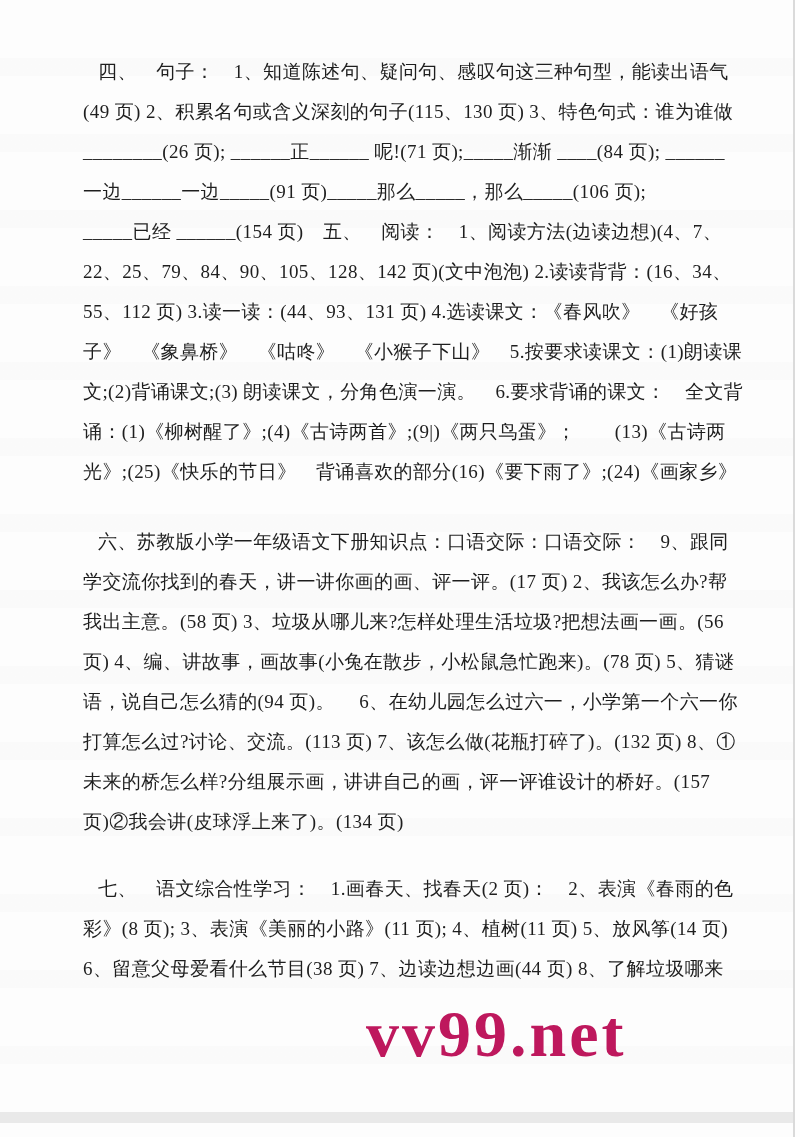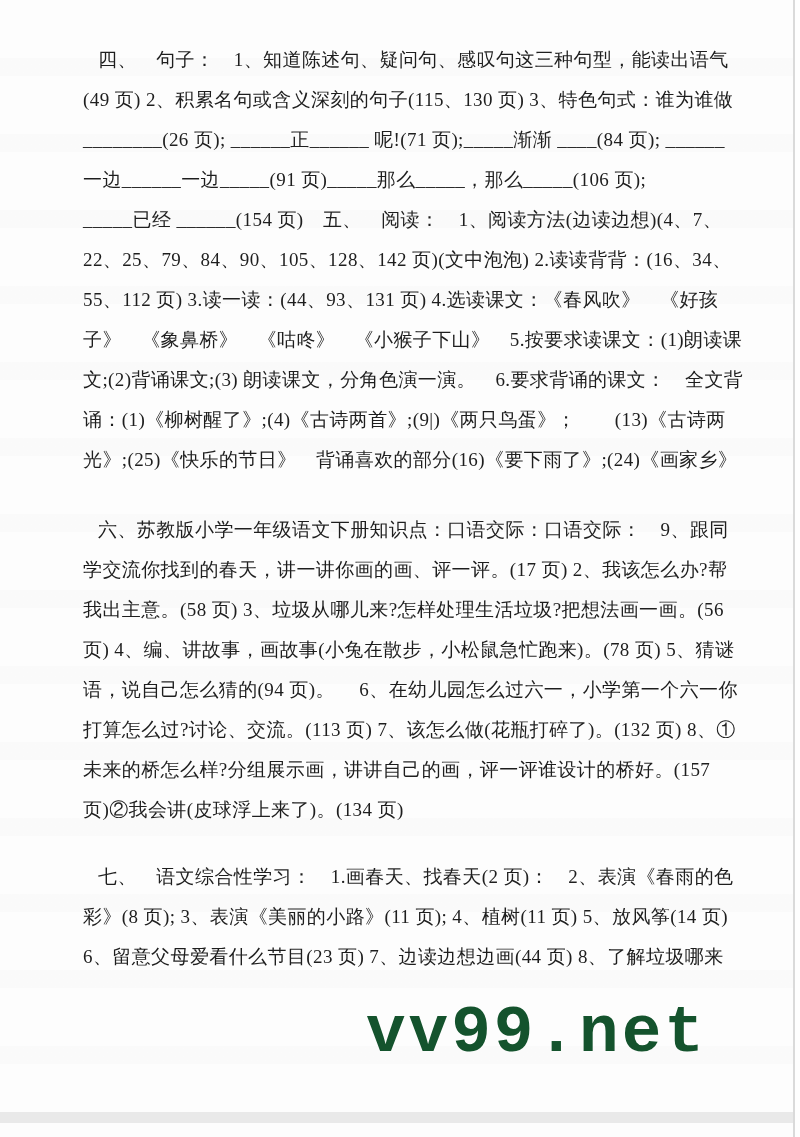--- a/index.html
+++ b/index.html
@@ -35,46 +35,46 @@
       rgba(0,0,0,0.000) 0px,
       rgba(0,0,0,0.000) 58px,
       rgba(0,0,0,0.013) 58px,
       rgba(0,0,0,0.013) 76px
     );
     pointer-events: none;
   }
   .text-block {
     position: absolute;
     left: 83px;
-    top: 40px;
+    top: 52px;
     width: 630px;
     color: #1e1e1e;
     font-size: 19px;
     z-index: 2;
   }
   .paragraph { margin: 0; }
   .paragraph.gap-30 { margin-top: 30px; }
   .paragraph.gap-27 { margin-top: 27px; }
   .line {
     height: 40px;
     line-height: 40px;
     white-space: nowrap;
     text-align: left;
     letter-spacing: 0.4px;
   }
   .line.indent { padding-left: 15px; }
   .watermark {
     position: absolute;
     left: 366px;
     top: 996px;
-    font-family: Liberation Mono, monospace;
+    font-family: Liberation Serif, serif;
     font-weight: 700;
     font-size: 66px;
     letter-spacing: 3px;
-    color: #14532d;
+    color: #be185d;
     z-index: 1;
     user-select: none;
   }
   .page-separator {
     position: absolute;
     left: 0;
     top: 1112px;
     width: 793px;
     height: 11px;
     background: #e9e9e9;
@@ -130,21 +130,21 @@
           <div class="line">我出主意。(58 页)  3、垃圾从哪儿来?怎样处理生活垃圾?把想法画一画。(56</div>
           <div class="line">页) 4、编、讲故事，画故事(小兔在散步，小松鼠急忙跑来)。(78 页) 5、猜谜</div>
           <div class="line">语，说自己怎么猜的(94 页)。　 6、在幼儿园怎么过六一，小学第一个六一你</div>
           <div class="line">打算怎么过?讨论、交流。(113 页) 7、该怎么做(花瓶打碎了)。(132 页) 8、①</div>
           <div class="line">未来的桥怎么样?分组展示画，讲讲自己的画，评一评谁设计的桥好。(157</div>
           <div class="line">页)②我会讲(皮球浮上来了)。(134 页)</div>
         </div>
         <div class="paragraph gap-27">
           <div class="line indent">七、　语文综合性学习：　1.画春天、找春天(2 页)：　2、表演《春雨的色</div>
           <div class="line">彩》(8 页); 3、表演《美丽的小路》(11 页); 4、植树(11 页) 5、放风筝(14 页)</div>
-          <div class="line">6、留意父母爱看什么节目(23 页)  7、边读边想边画(44 页)  8、了解垃圾哪来</div>
+          <div class="line">6、留意父母爱看什么节目(38 页)  7、边读边想边画(44 页)  8、了解垃圾哪来</div>
         </div>
       </div>
   </div>
   <div class="page-separator"></div>
   <div class="next-page-top"></div>
   <div class="page-edge-border"></div>
   <div class="right-gutter"></div>
 </div>
 
 </body></html>

